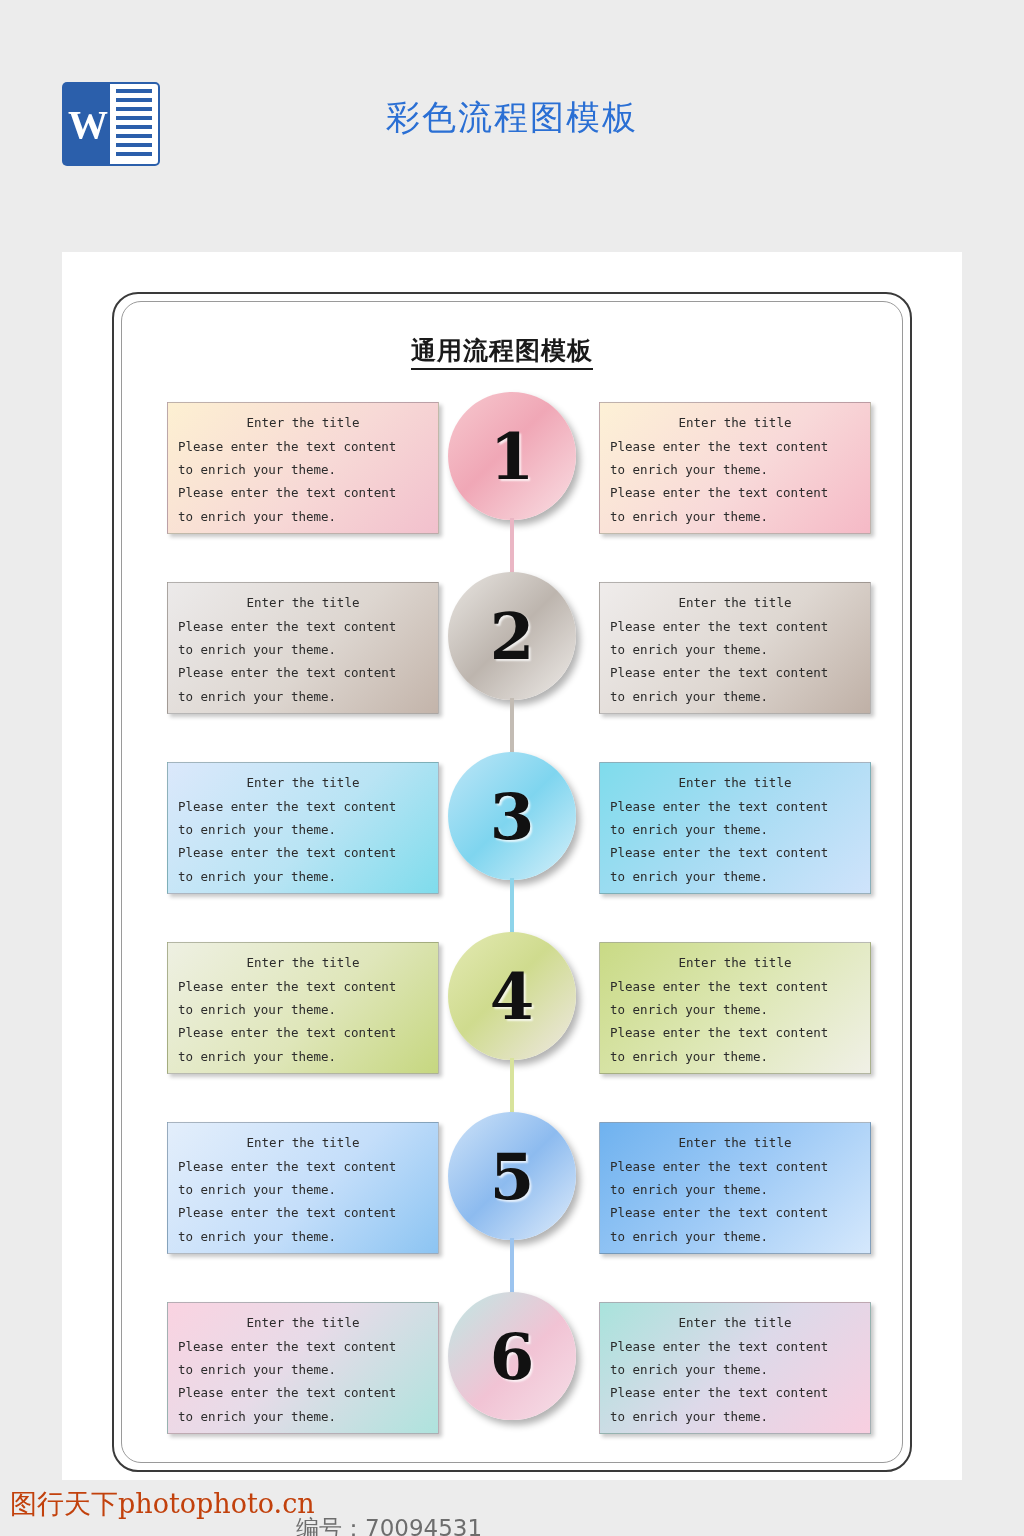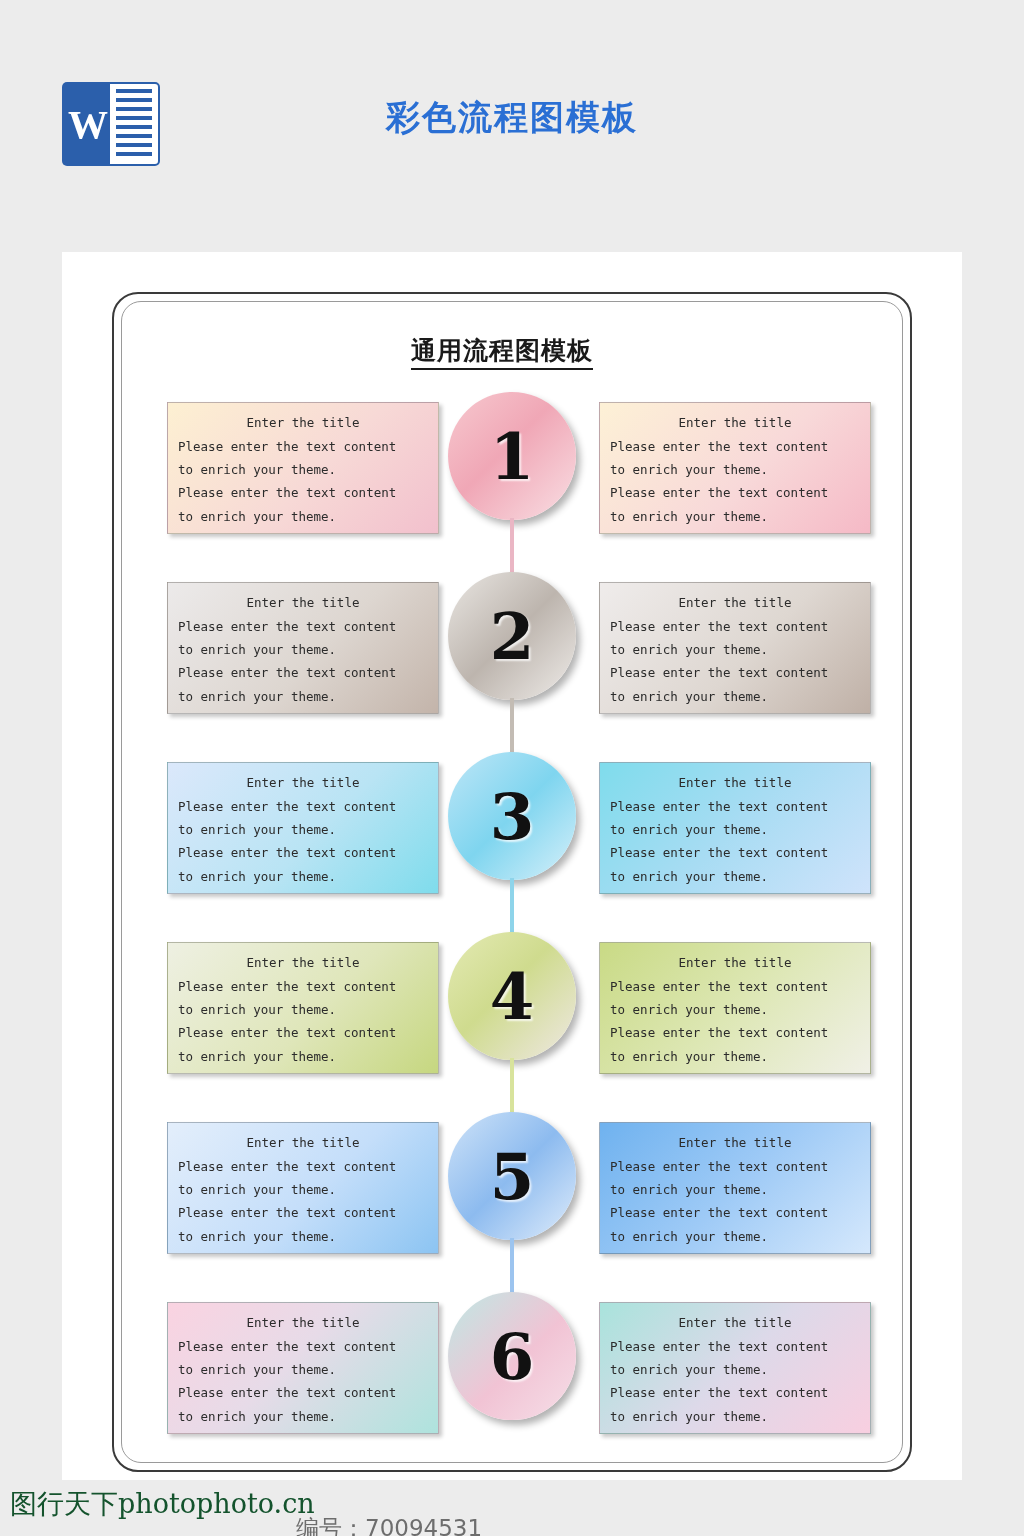--- a/index.html
+++ b/index.html
@@ -28,21 +28,21 @@
   .word-logo .doc-block{
     position:absolute;left:46px;top:0;width:52px;height:84px;
     background:#fff;border:2px solid #2b5fab;border-radius:0 5px 5px 0;
     box-sizing:border-box;
   }
   .word-logo .doc-block .line{
     height:4px;background:#2b5fab;margin:5px 6px 0 6px;
   }
   .title-main{
     position:absolute;left:0;top:95px;width:1024px;text-align:center;
-    font-size:34px;font-weight:bold;color:#2a6fd4;
+    font-size:34px;font-weight:normal;color:#2a6fd4;
     letter-spacing:2px;
     font-family:"DejaVu Sans", sans-serif;
   }
   .title-sub{
     position:absolute;left:0;top:152px;width:1024px;text-align:center;
     font-size:25px;color:#555;
     font-family:"DejaVu Sans", sans-serif;
   }
   
   .sheet{
@@ -93,21 +93,21 @@
   .connector{
     position:absolute;left:448px;top:126px;width:4px;height:56px;
   }
   
   .footer{
     position:absolute;left:0;bottom:0;width:1024px;height:56px;
     background:#ececec;
   }
   .footer-text{
     position:absolute;left:10px;top:6px;
-    font-size:27px;color:#14532d;
+    font-size:27px;color:#c2410c;
     font-family:"DejaVu Serif", serif;
   }
   .footer-code{
     position:absolute;left:296px;top:10px;
     font-size:23px;color:#6d6d6d;
     font-family:"DejaVu Sans", sans-serif;
     margin-top:23px;
   }
 </style>
 </head>

